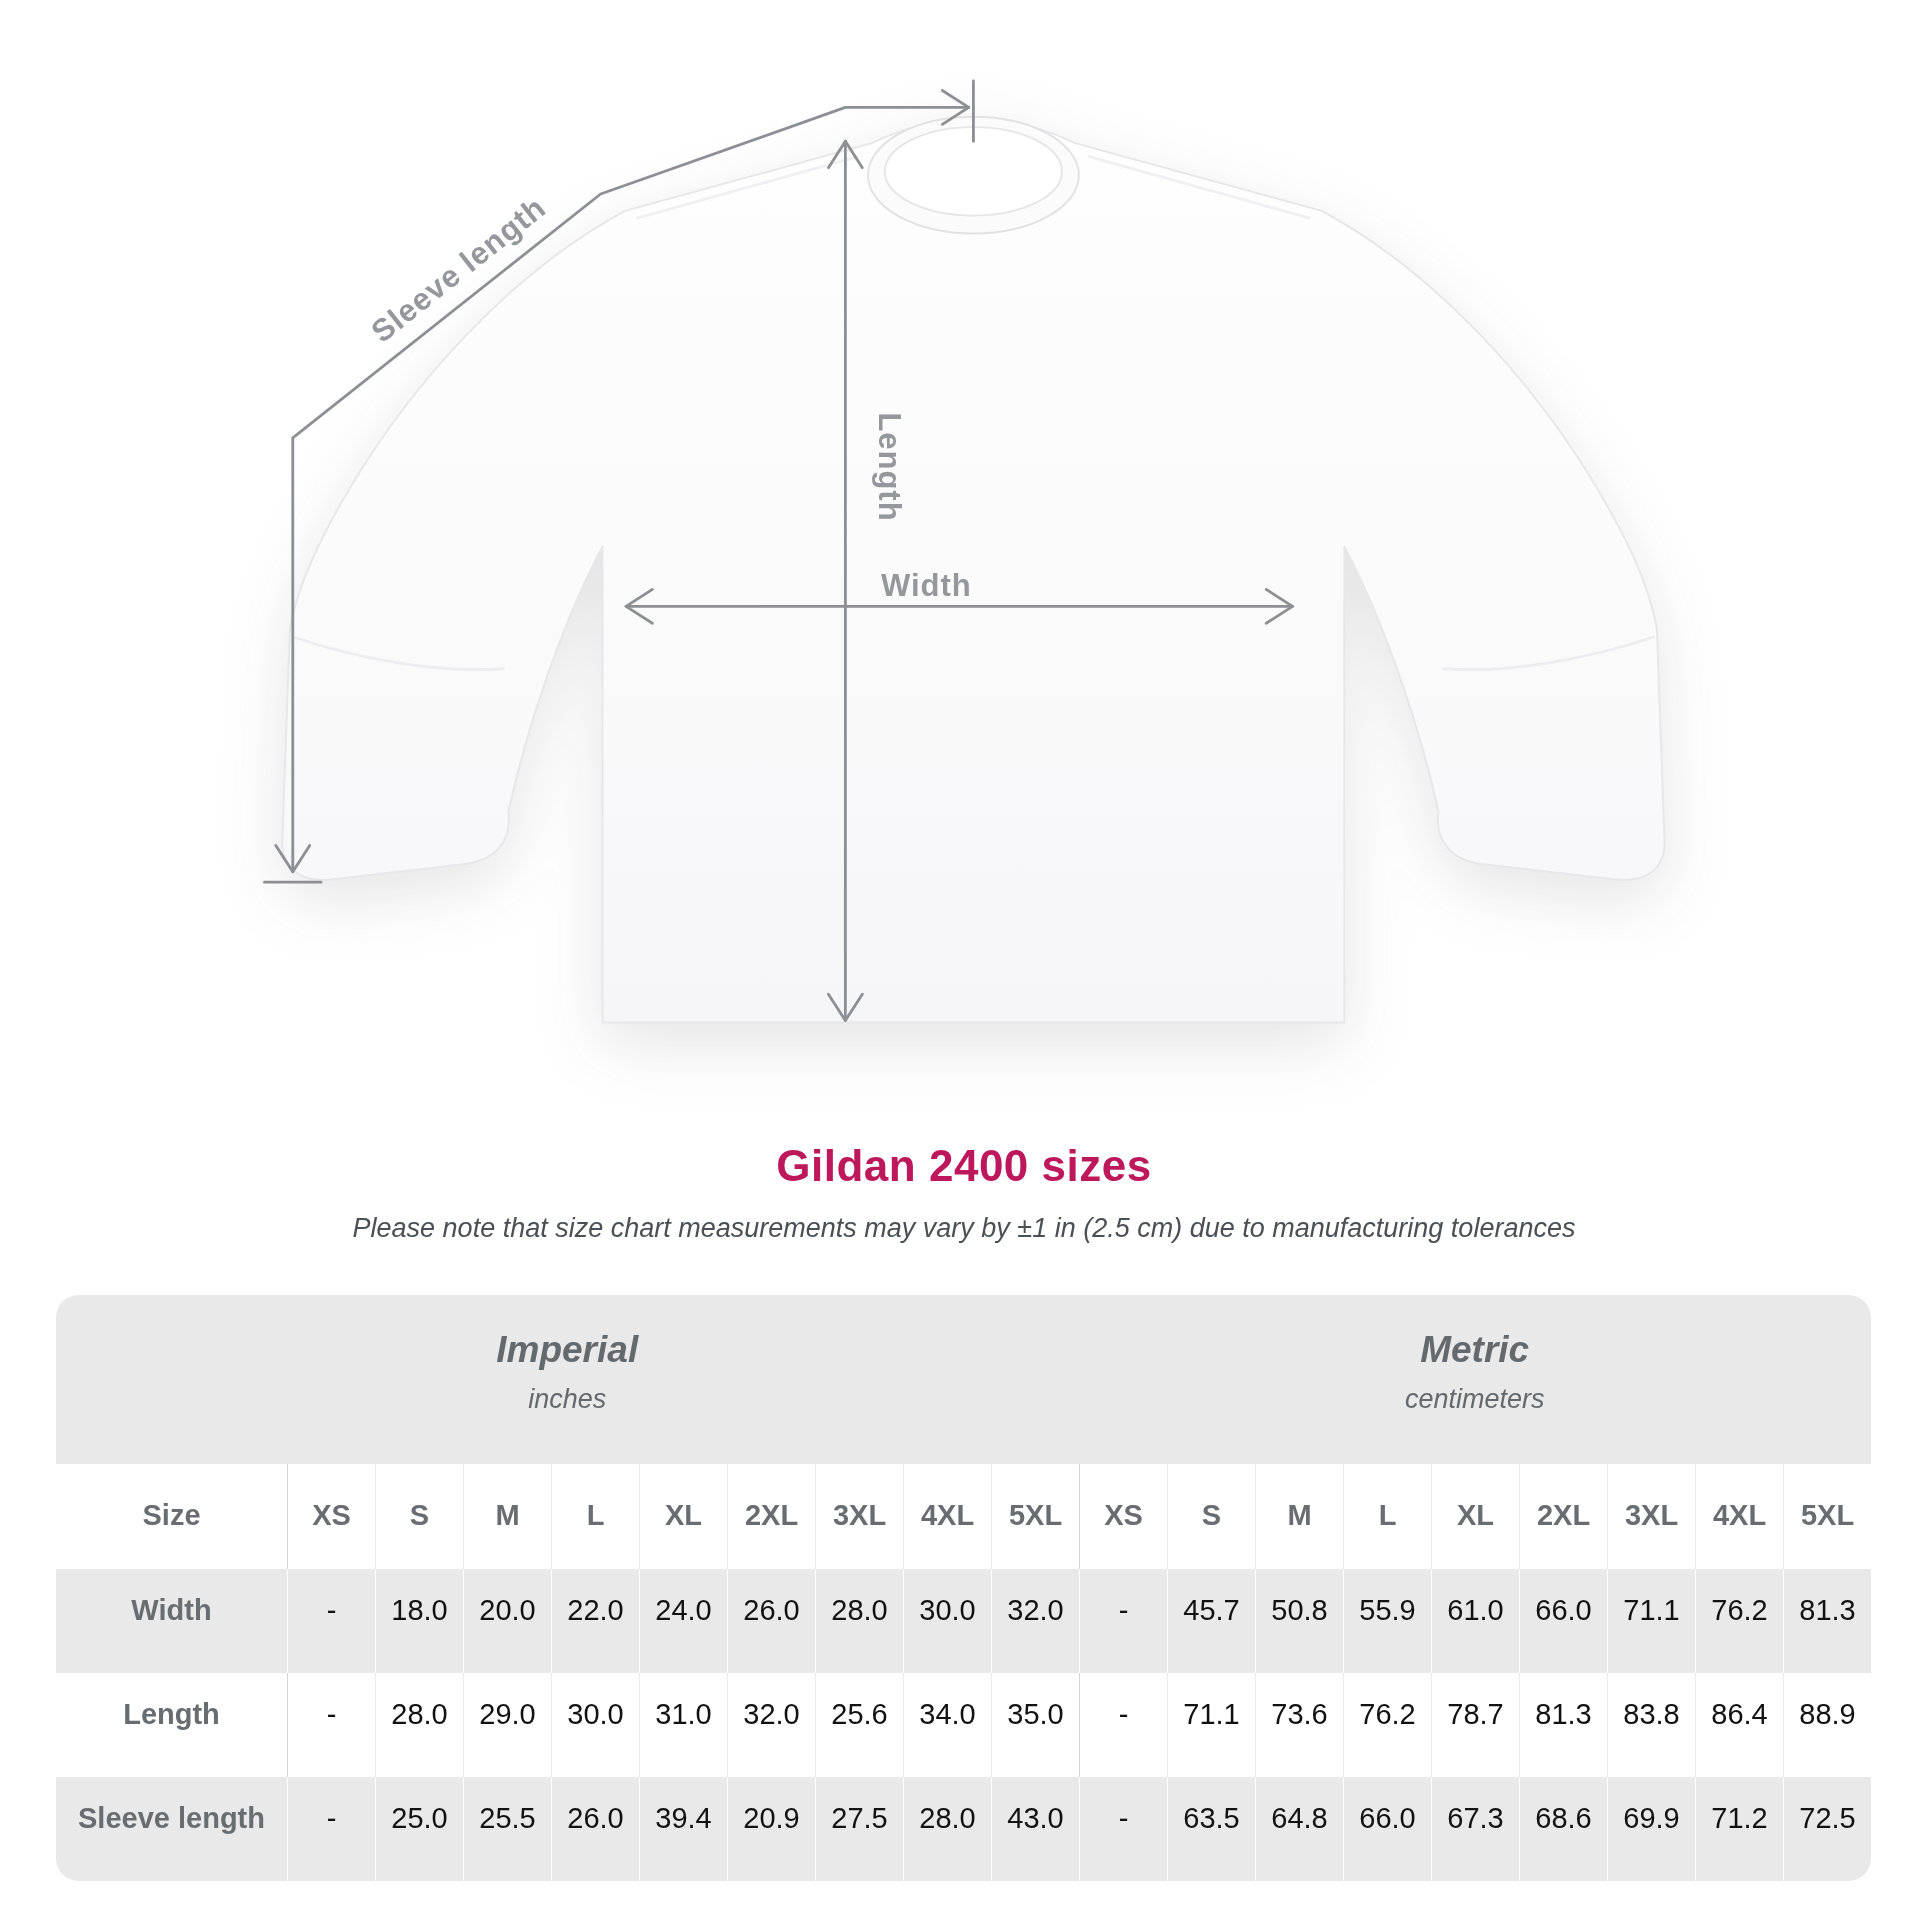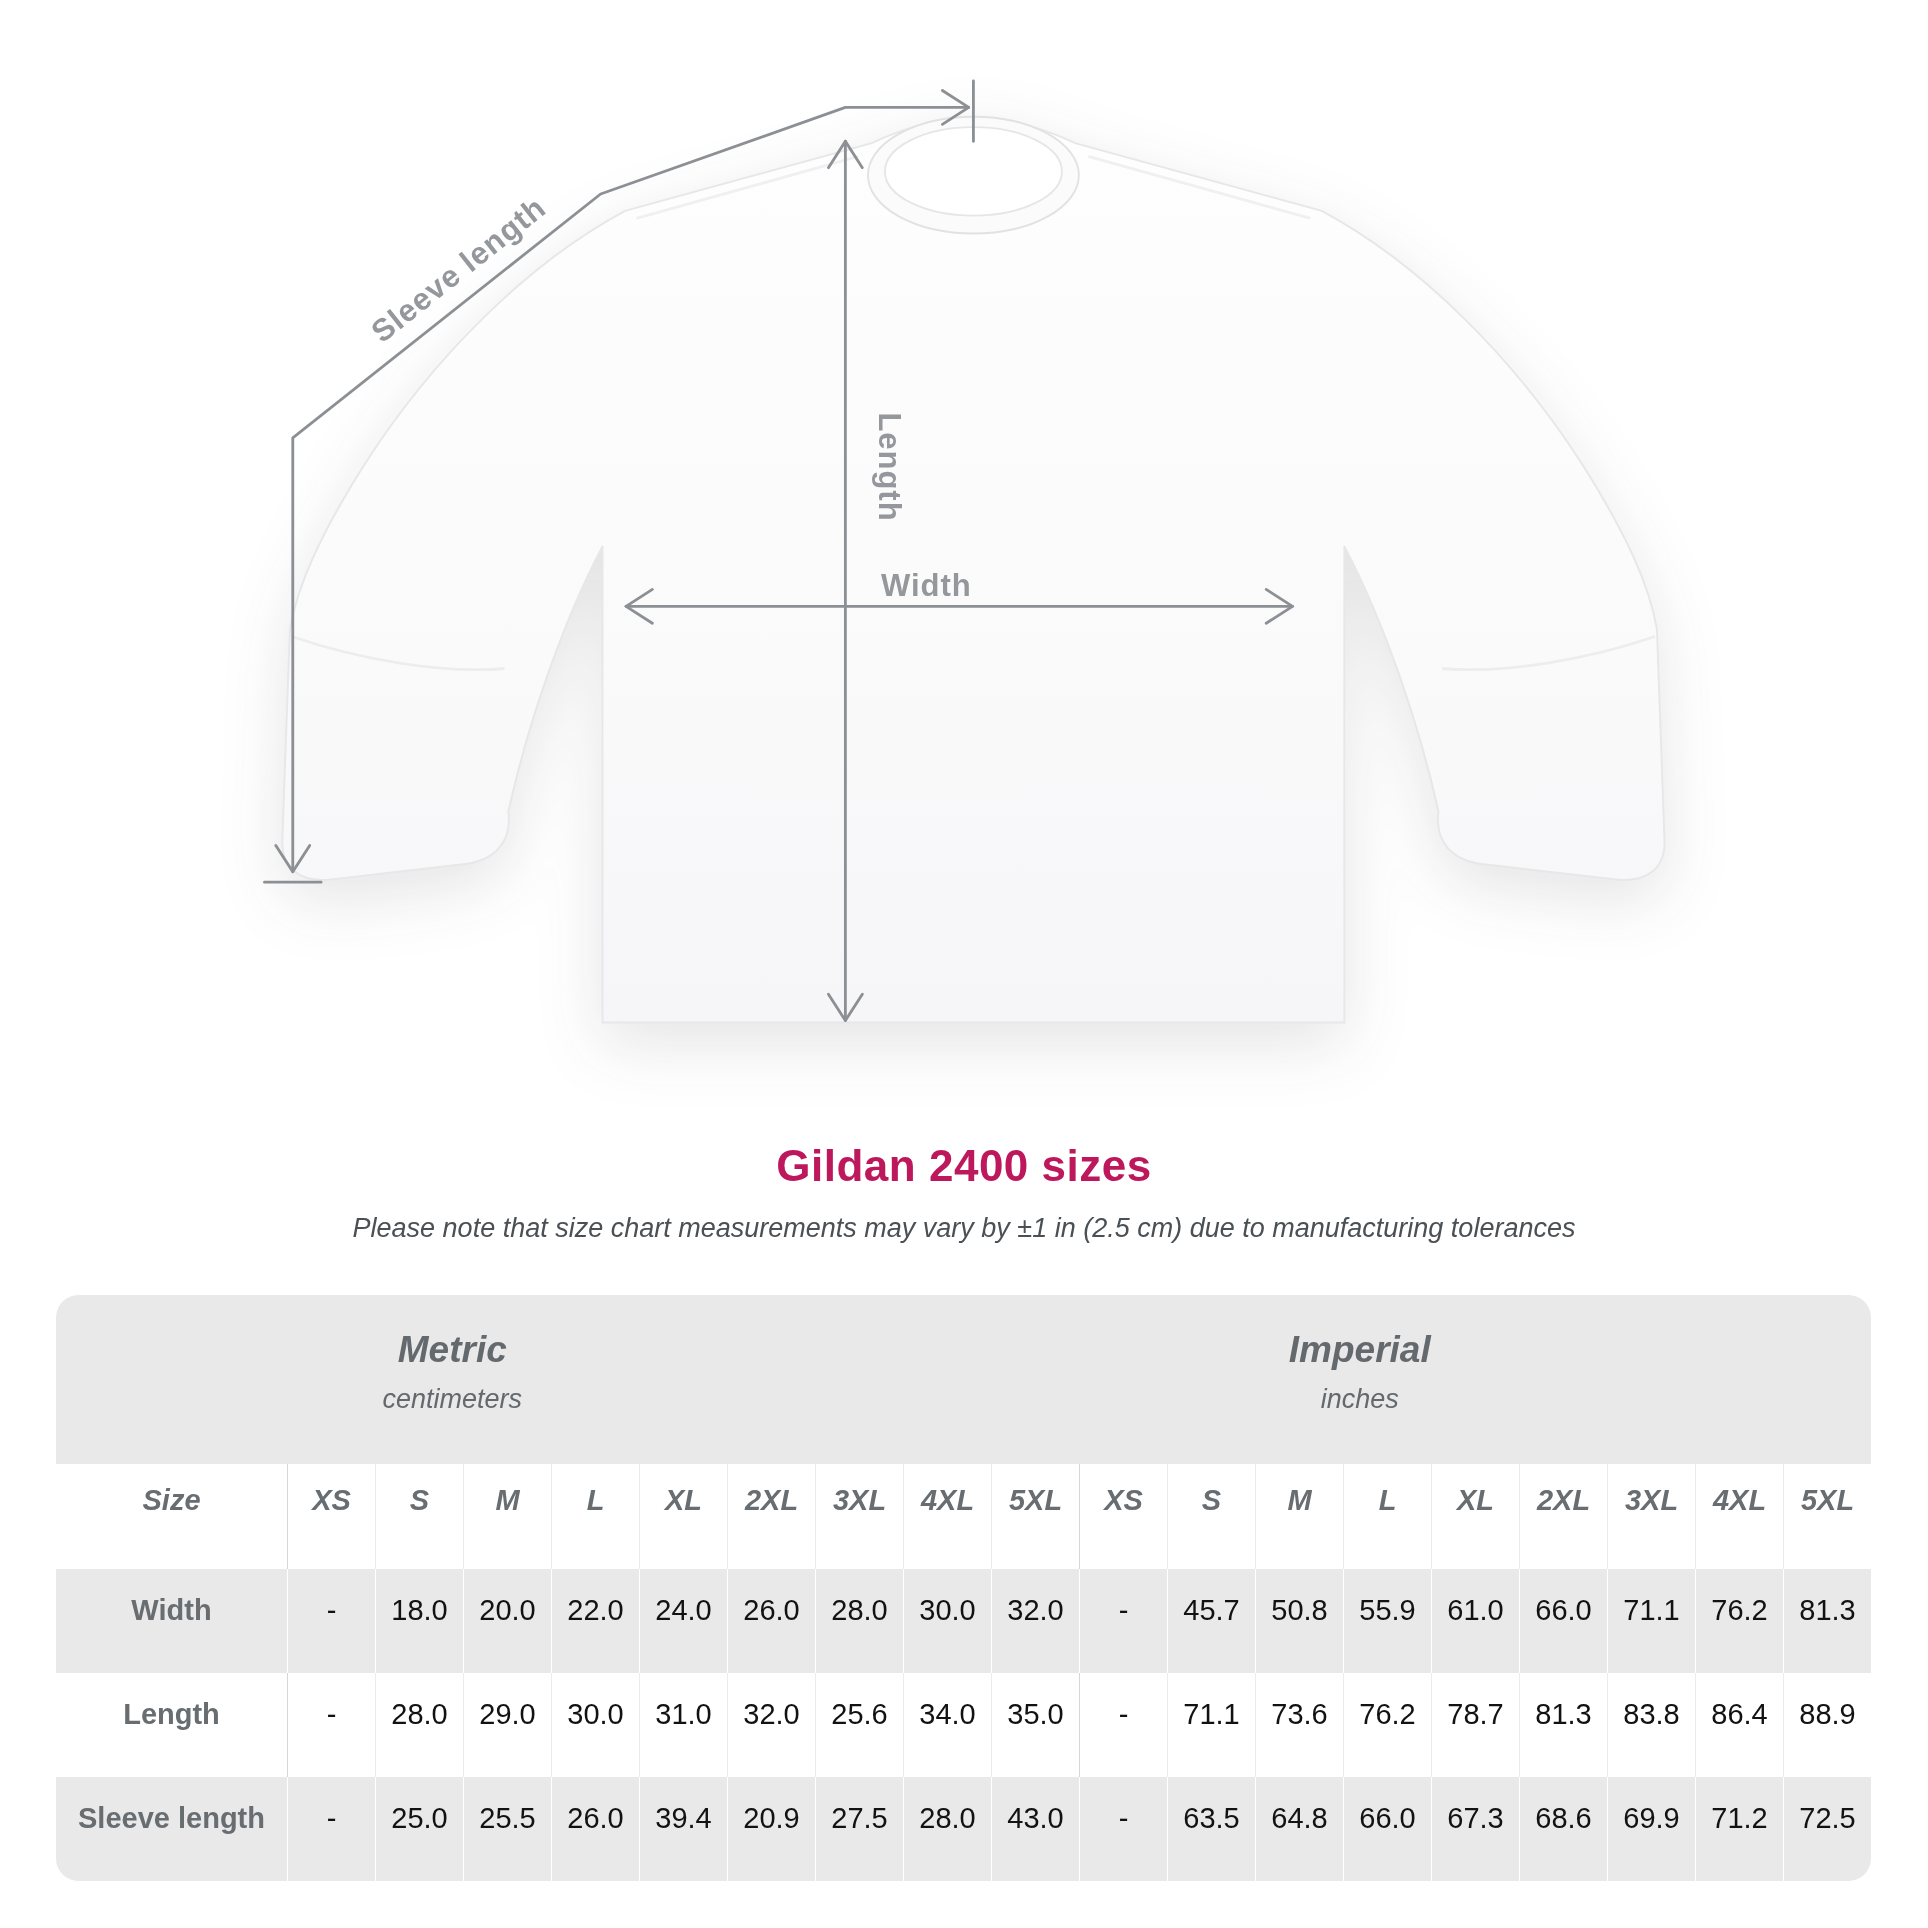--- a/index.html
+++ b/index.html
@@ -33,21 +33,21 @@
   .unit-name{font-size:37px;font-weight:bold;font-style:italic;color:#64696d;}
   .unit-sub{font-size:27px;font-style:italic;color:#64696d;margin-top:13px;}
   .trow{display:flex;}
   .cell{
     box-sizing:border-box;display:flex;justify-content:center;align-items:flex-start;
     padding-top:24.5px;font-size:29px;color:#121212;
   }
   .cell.rowlabel{width:231px;font-weight:bold;color:#686d71;}
   .cell.val{width:88px;}
   .sizes-row{height:105px;background:#ffffff;}
-  .sizes-row .cell{font-weight:bold;color:#686d71;padding-top:20px;font-style:italic;}
+  .sizes-row .cell{font-weight:bold;color:#686d71;padding-top:35px;}
   .data-row{height:104px;}
   .data-row.gray{background:#e9e9ea;}
   .data-row.white{background:#ffffff;}
   .sizes-row .cell.val{border-left:1.9px solid #ebebed;}
   .sizes-row .cell.val.first-data{border-left:1.9px solid #d6d6d8;}
   .data-row.white .cell.val{border-left:1.9px solid #ebebed;}
   .data-row.white .cell.val.first-data{border-left:1.9px solid #d6d6d8;}
   .data-row.gray .cell.val{border-left:1.9px solid #ffffff;}
 </style>
 </head>
@@ -120,27 +120,27 @@
       <text class="meas-label" x="984" y="633" text-anchor="middle">Width</text>
     </g>
   </svg>
 
   <div class="page-title">Gildan 2400 sizes</div>
   <div class="page-subtitle">Please note that size chart measurements may vary by ±1 in (2.5 cm) due to manufacturing tolerances</div>
 
   <div class="chart-card">
 
     <div class="unit-band">
+      <div class="unit-group imperial">
+        <div class="unit-name">Imperial</div>
+        <div class="unit-sub">inches</div>
+      </div>
       <div class="unit-group metric">
         <div class="unit-name">Metric</div>
         <div class="unit-sub">centimeters</div>
-      </div>
-      <div class="unit-group imperial">
-        <div class="unit-name">Imperial</div>
-        <div class="unit-sub">inches</div>
       </div>
     </div>
 
     <div class="trow sizes-row">
       <div class="cell rowlabel">Size</div>
       <div class="cell val first-data">XS</div>
       <div class="cell val">S</div>
       <div class="cell val">M</div>
       <div class="cell val">L</div>
       <div class="cell val">XL</div>

